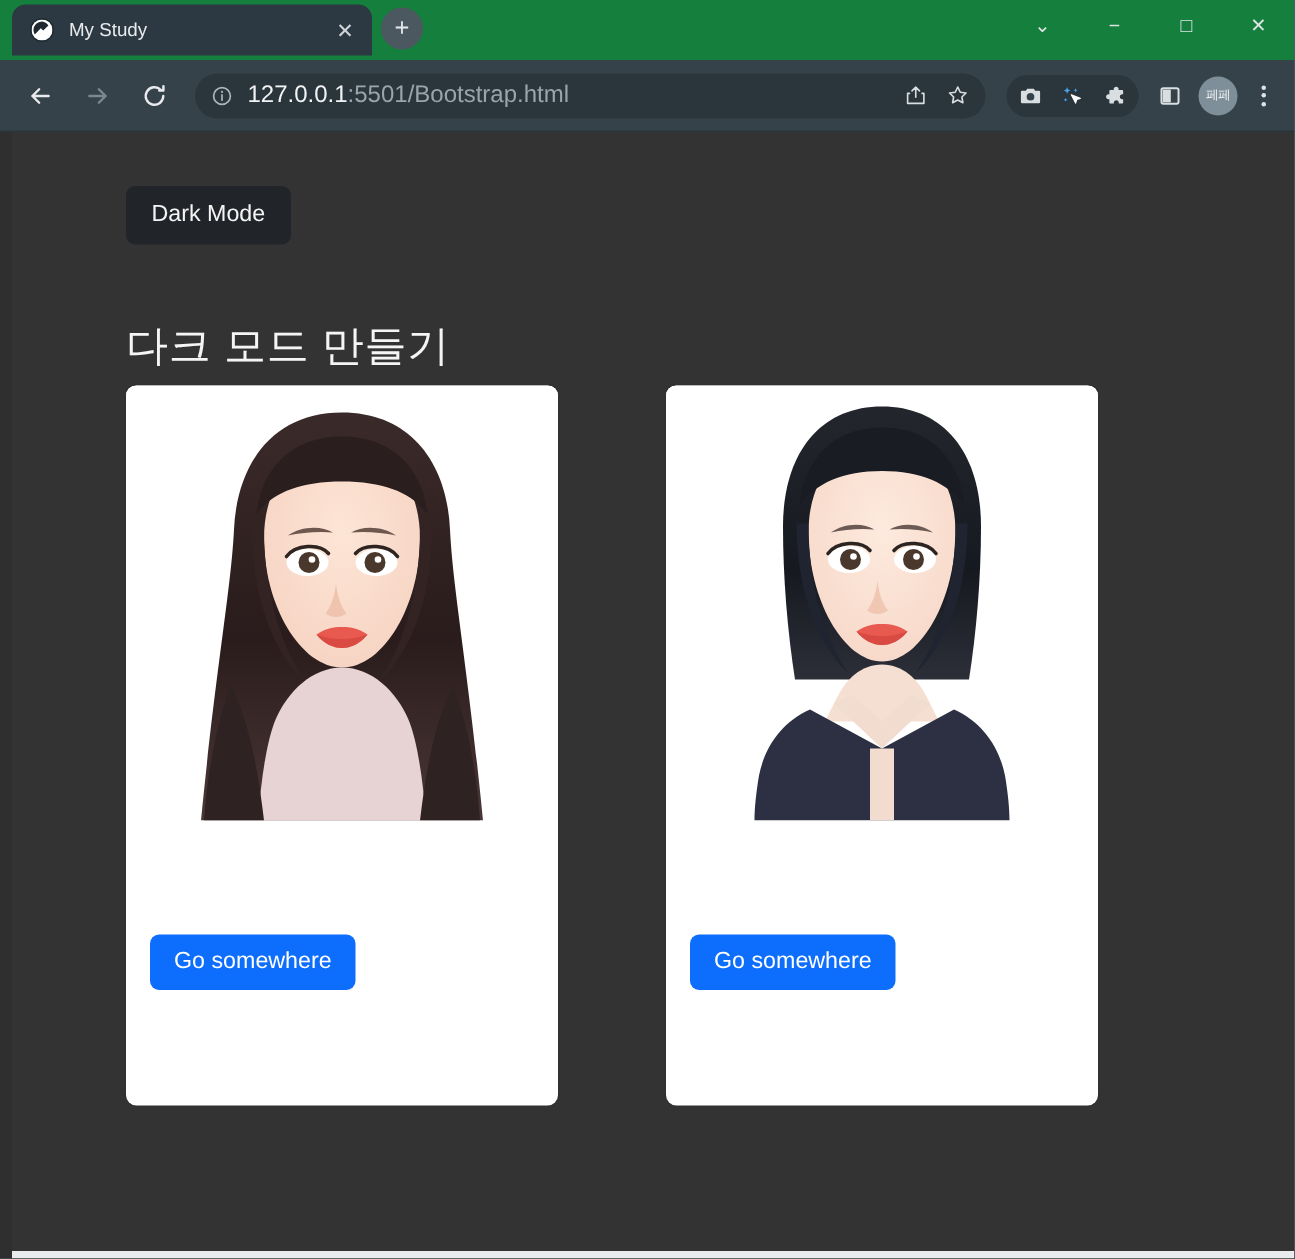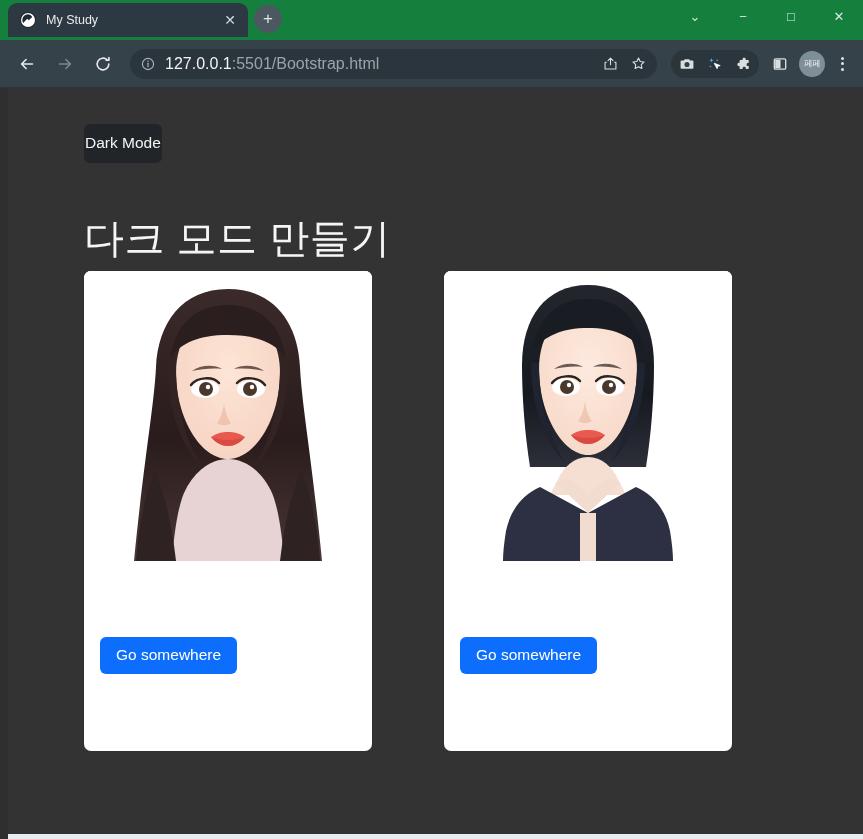--- a/index.html
+++ b/index.html
@@ -103,25 +103,25 @@
 
   
   .viewport {
     flex: 1; background: #333333; overflow: hidden; position: relative;
     border-left: 8px solid #2f2f2f;
   }
   .page { padding: 36px 0 0 76px; }
 
   .dark-mode-btn {
     display: inline-block; background: #212529; color: #f4f4f4;
-    font-size: 15.5px; padding: 10px 1px; border-radius: 6px;
+    font-size: 15.5px; padding: 10px 17px; border-radius: 6px;
     border: none; line-height: 1.2;
   }
   .page-heading {
-    color: #f5f5f5; font-size: 40px; font-weight: 400;
+    color: #f5f5f5; font-size: 28px; font-weight: 400;
     margin: 52px 0 10px 0; letter-spacing: 0.5px; line-height: 1.15;
   }
 
   .cards { display: flex; gap: 72px; }
   .card {
     width: 288px; background: #ffffff; border-radius: 7px;
     display: flex; flex-direction: column; overflow: hidden;
     box-shadow: 0 0 0 1px rgba(0,0,0,0.04);
   }
   .card-img {

